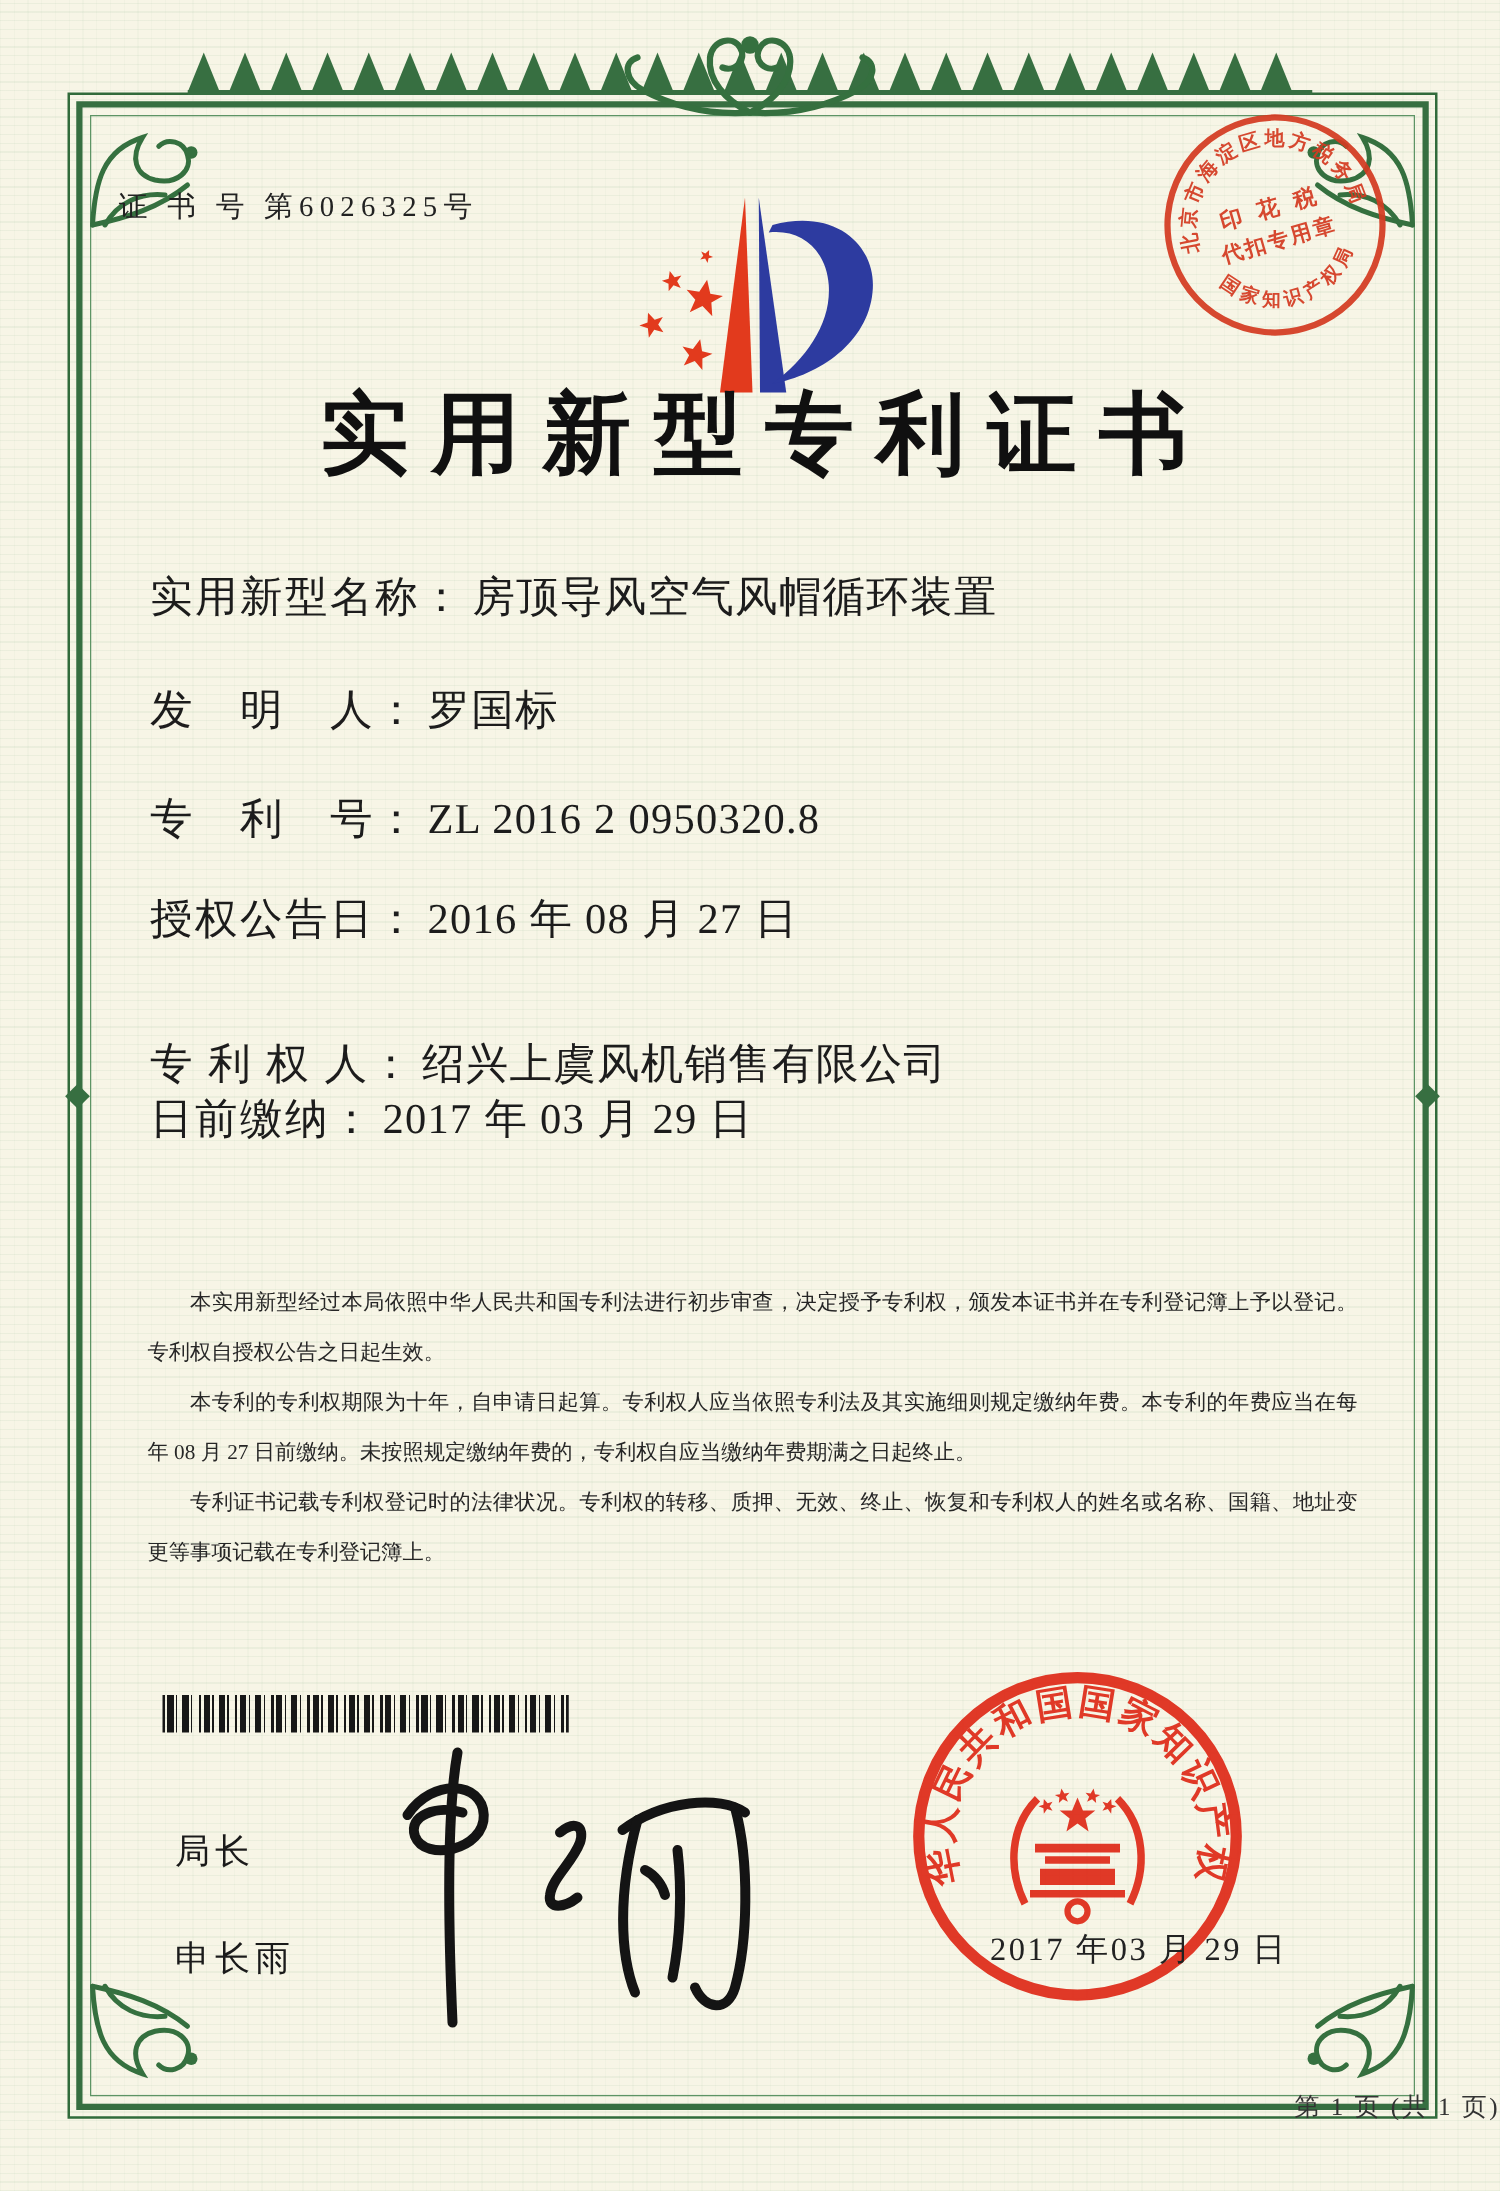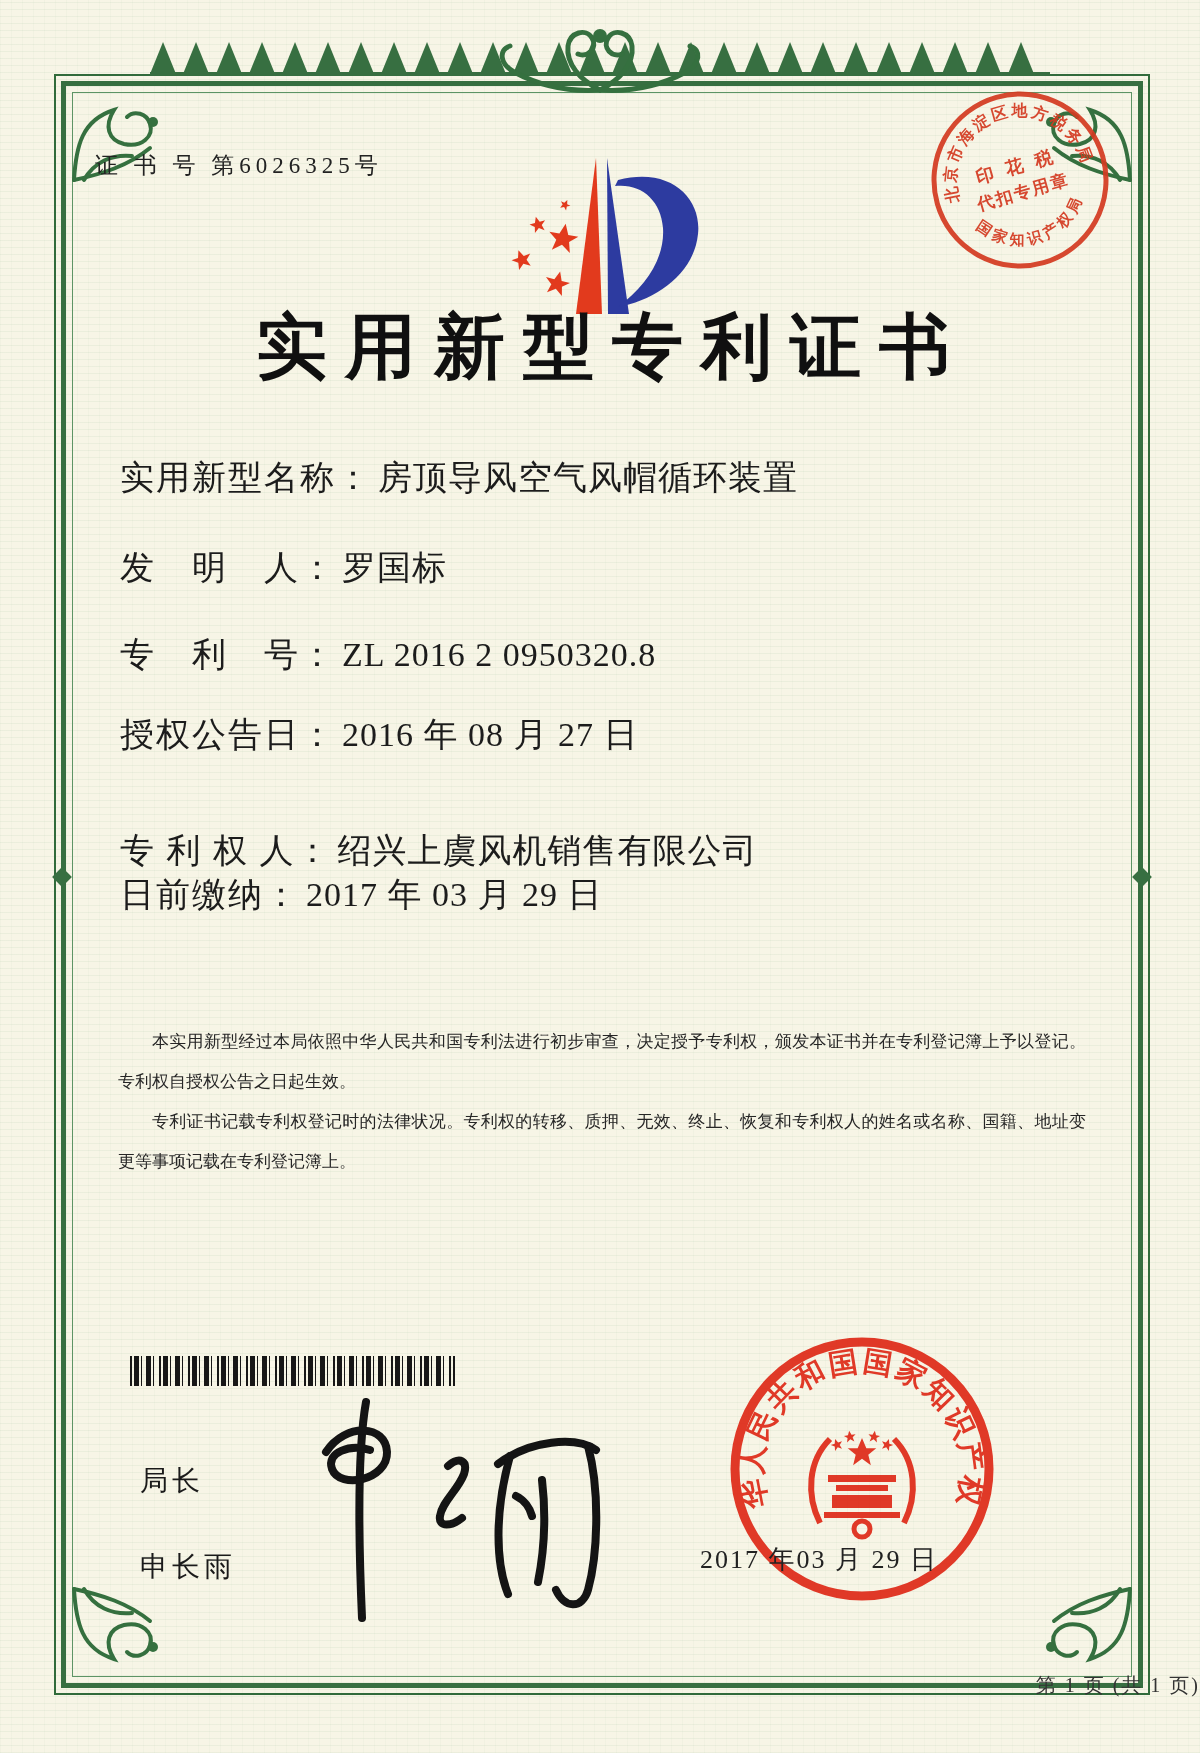--- a/index.html
+++ b/index.html
@@ -41,21 +41,21 @@
       #171717 4px 9px, transparent 9px 11px,
       #171717 11px 12px, transparent 12px 16px,
       #171717 16px 21px, transparent 21px 23px,
       #171717 23px 24px, transparent 24px 29px);}
   .director-title{position:absolute;top:1462px;left:140px;font-size:28px;color:#1a1a1a;
     font-family:"Liberation Sans","DejaVu Sans",sans-serif;letter-spacing:4px;}
   .director-name{position:absolute;top:1548px;left:140px;font-size:28px;color:#1a1a1a;
     font-family:"Liberation Sans","DejaVu Sans",sans-serif;letter-spacing:4px;}
   .signature{position:absolute;top:1392px;left:288px;width:330px;height:235px;}
   .seal{position:absolute;top:1333px;left:726px;width:272px;height:272px;opacity:.95;}
-  .issue-date{position:absolute;top:1542px;left:700px;width:330px;text-align:left;
+  .issue-date{position:absolute;top:1542px;left:700px;width:330px;text-align:right;
     font-size:26px;letter-spacing:2px;color:#222;z-index:5;}
   .page-footer{position:absolute;top:1672px;left:0;width:100%;text-align:right;font-size:20px;
     letter-spacing:2px;color:#333;}
 </style>
 </head>
 <body>
 
 <div id="page">
 
   <svg width="0" height="0" style="position:absolute">
@@ -184,20 +184,21 @@
   </div>
   <div class="field" style="top:792px;margin-top:36px;">
     <span class="lab">专 利 权 人：</span><span class="val">绍兴上虞风机销售有限公司</span>
   </div>
   <div class="field" style="top:872px;">
     <span class="lab">日前缴纳：</span><span class="val">2017 年 03 月 29 日</span>
   </div>
 
   <div class="body-text">
     <p>本实用新型经过本局依照中华人民共和国专利法进行初步审查，决定授予专利权，颁发本证书并在专利登记簿上予以登记。专利权自授权公告之日起生效。</p>
+    <p>本专利的专利权期限为十年，自申请日起算。专利权人应当依照专利法及其实施细则规定缴纳年费。本专利的年费应当在每年 08 月 27 日前缴纳。未按照规定缴纳年费的，专利权自应当缴纳年费期满之日起终止。</p>
     <p>专利证书记载专利权登记时的法律状况。专利权的转移、质押、无效、终止、恢复和专利权人的姓名或名称、国籍、地址变更等事项记载在专利登记簿上。</p>
   </div>
 
   <div class="barcode"></div>
 
   <div class="director-title">局长</div>
   <div class="director-name">申长雨</div>
 
   <svg class="signature" viewBox="0 0 330 235">
     <g fill="none" stroke="#141414" stroke-width="8" stroke-linecap="round">

